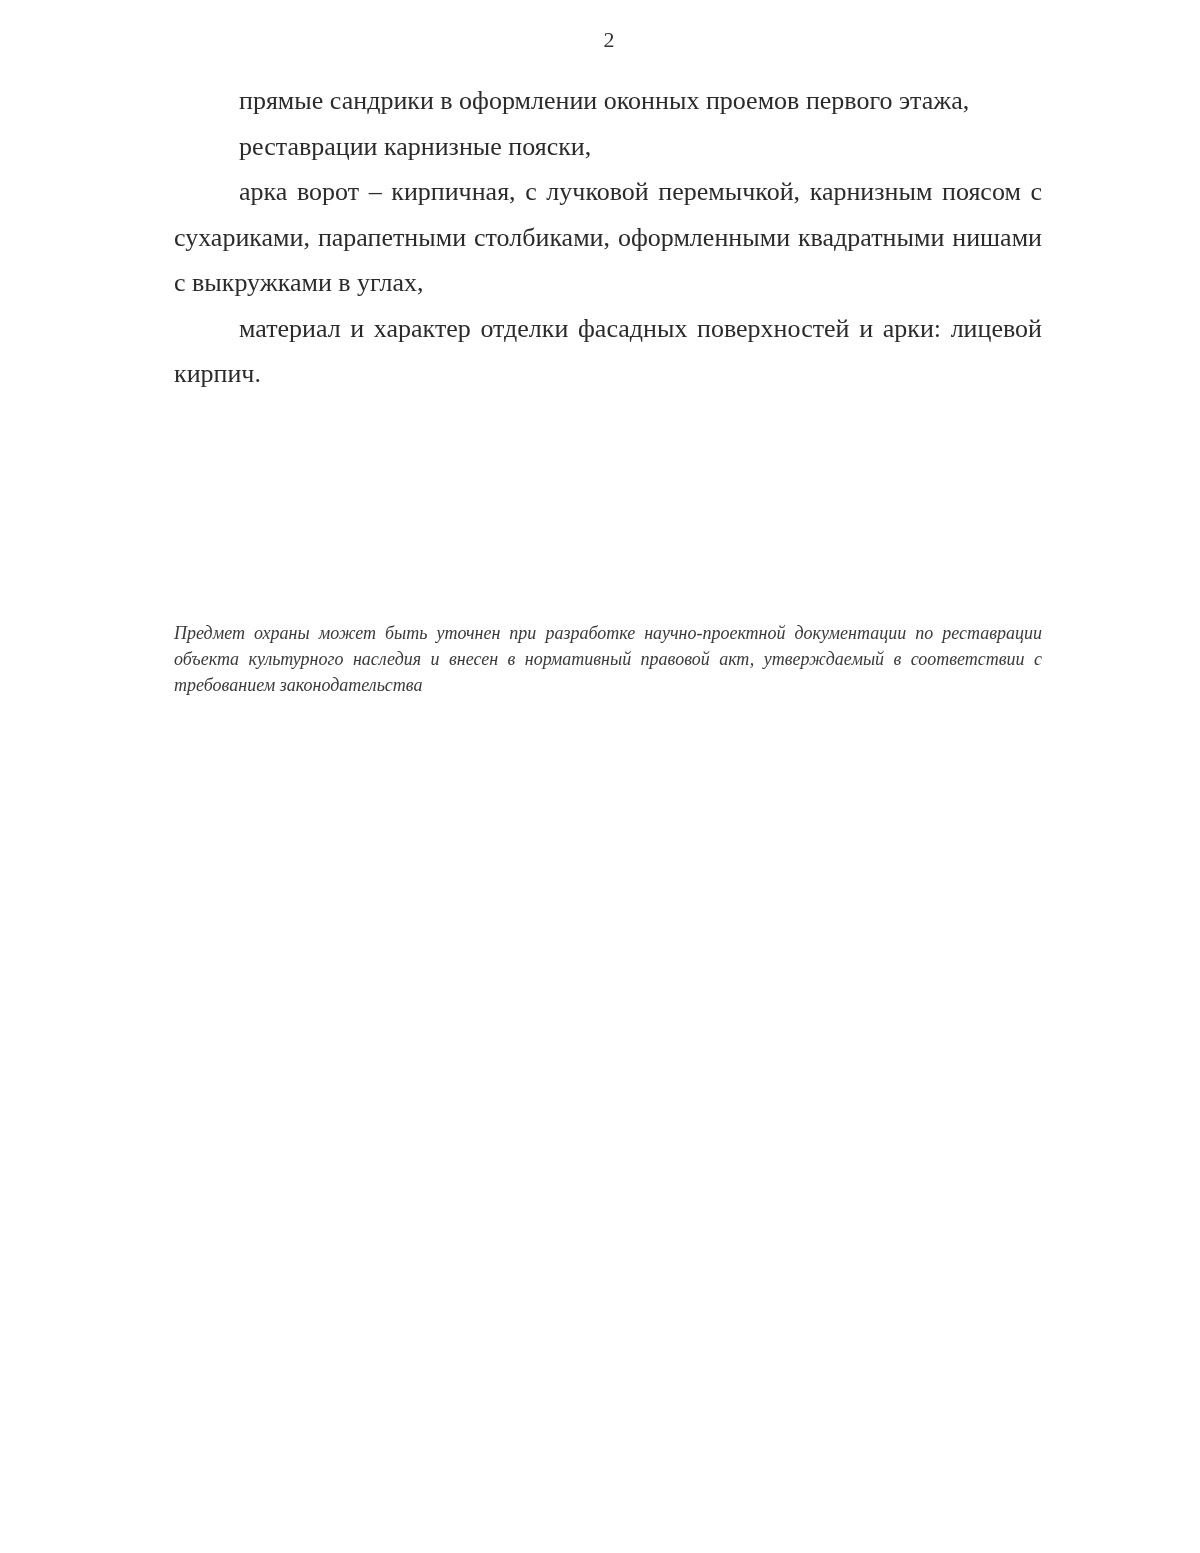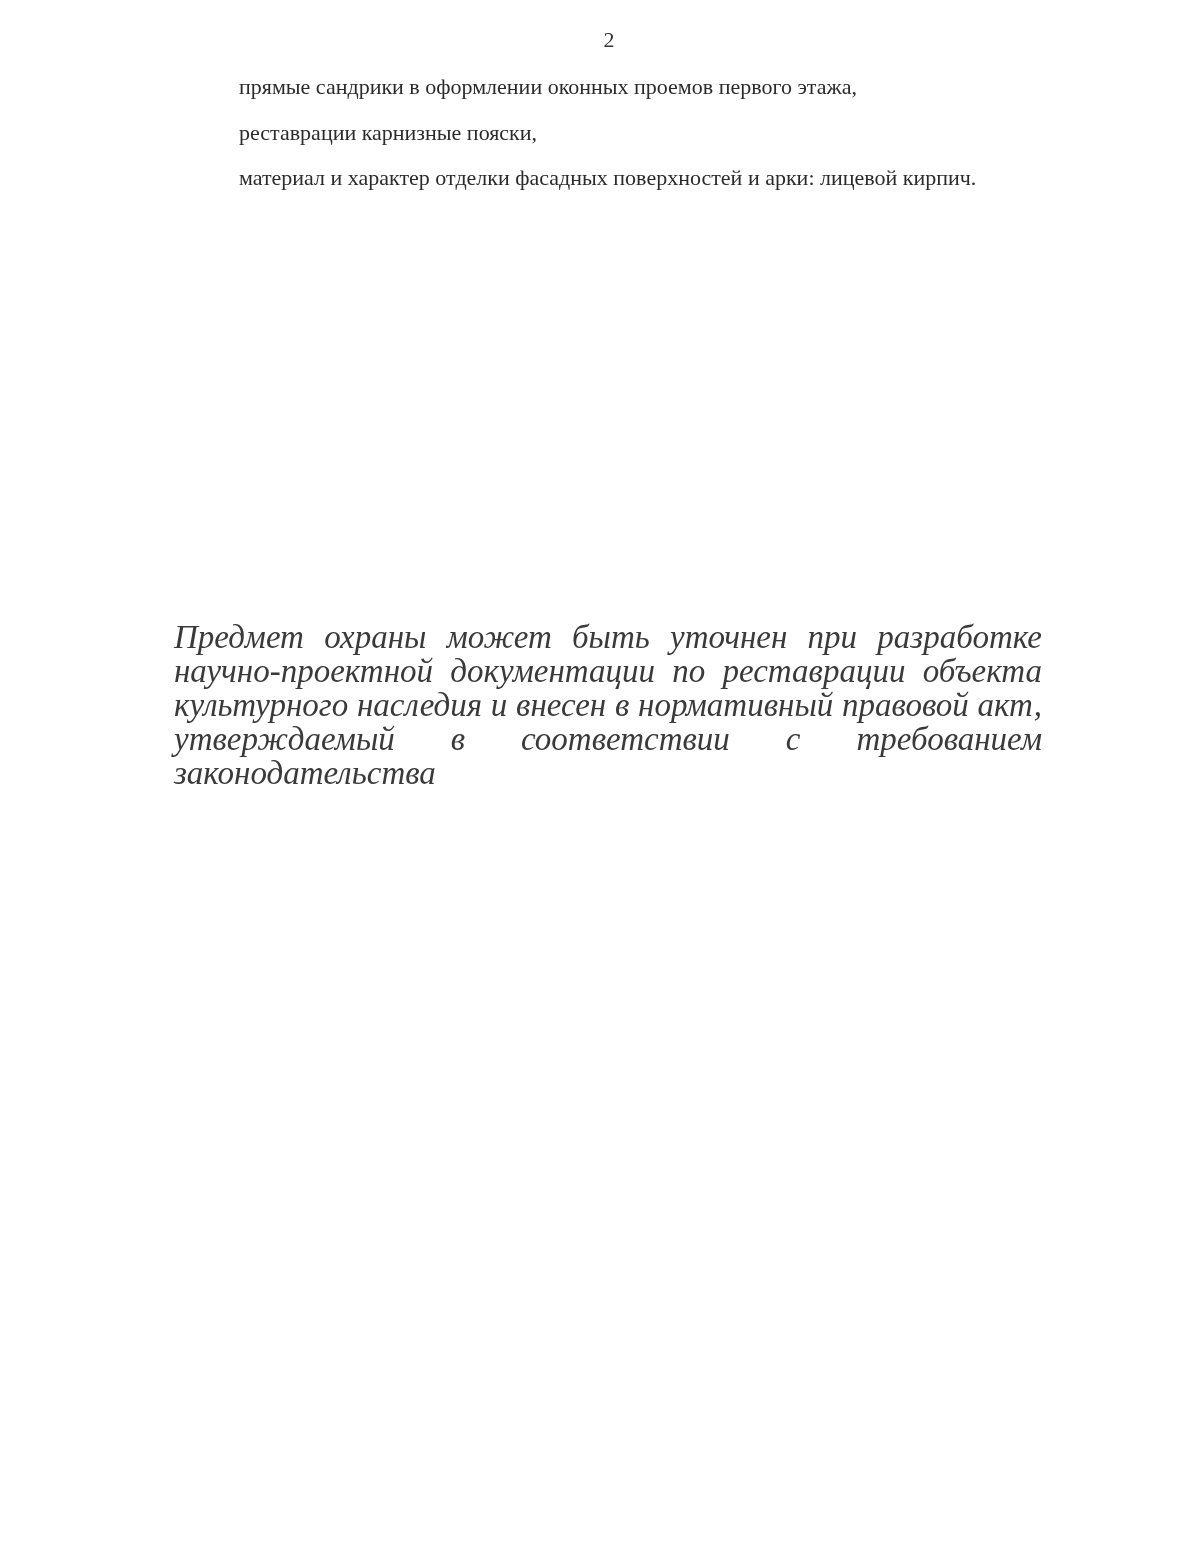--- a/index.html
+++ b/index.html
@@ -29,52 +29,53 @@
       left: 0;
       width: 1218px;
       text-align: center;
       font-size: 22px;
       line-height: 28px;
       color: #333;
     }
     .body-text {
       position: absolute;
       left: 174px;
-      top: 64px;
+      top: 78px;
       width: 868px;
-      font-size: 22px;
+      font-size: 26px;
       line-height: 45.5px;
       color: #2b2b2b;
     }
     .para {
       margin: 0;
       text-indent: 65px;
       text-align: justify;
       text-align-last: left;
     }
     .note {
       position: absolute;
       left: 174px;
       top: 620px;
       width: 868px;
-      font-size: 33px;
-      line-height: 34px;
+      font-size: 18px;
+      line-height: 26px;
       font-style: italic;
       color: #3a3a3a;
       text-align: justify;
       text-align-last: left;
       margin: 0;
     }
   </style>
 </head>
 <body>
 
 <div class="page">
   <div class="page-number">2</div>
 
   <div class="body-text">
     <p class="para">прямые сандрики в оформлении оконных проемов первого этажа,</p>
     <p class="para">реставрации карнизные пояски,</p>
+    <p class="para">арка ворот – кирпичная, с лучковой перемычкой, карнизным поясом с сухариками, парапетными столбиками, оформленными квадратными нишами с выкружками в углах,</p>
     <p class="para">материал и характер отделки фасадных поверхностей и арки: лицевой кирпич.</p>
   </div>
 
   <p class="note">Предмет охраны может быть уточнен при разработке научно-проектной документации по реставрации объекта культурного наследия и внесен в нормативный правовой акт, утверждаемый в соответствии с требованием законодательства</p>
 </div>
 
 </body></html>

